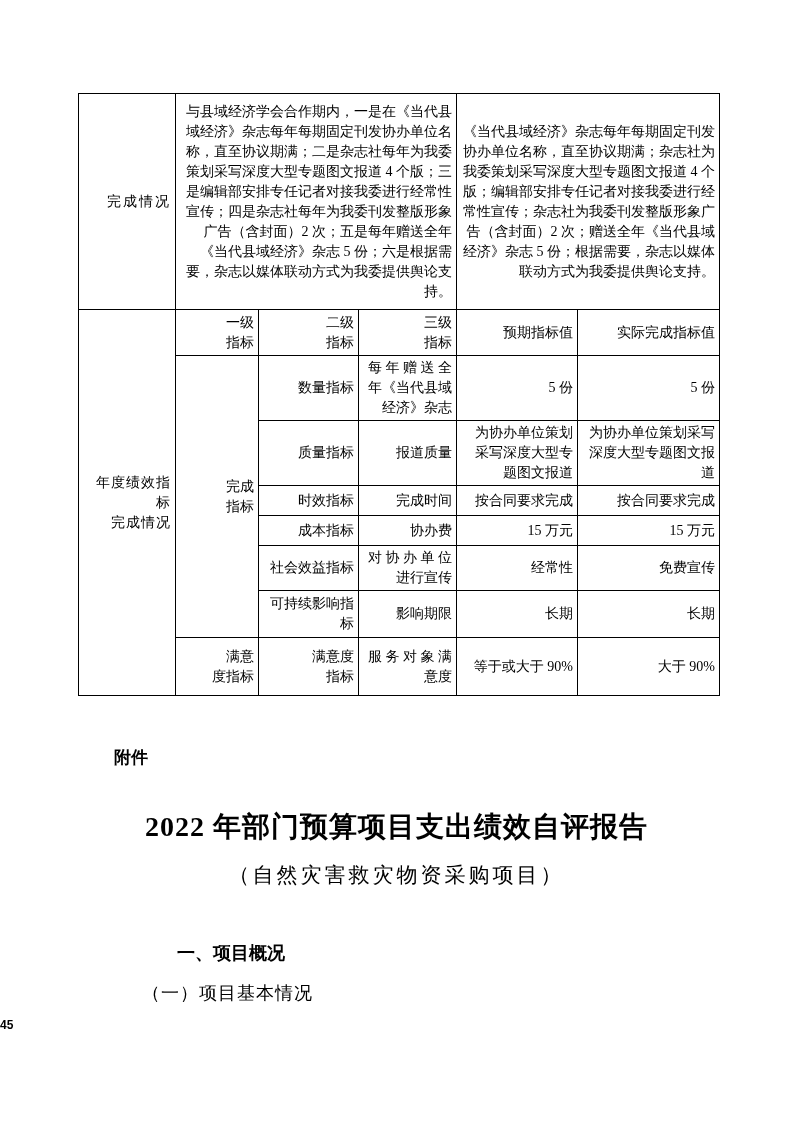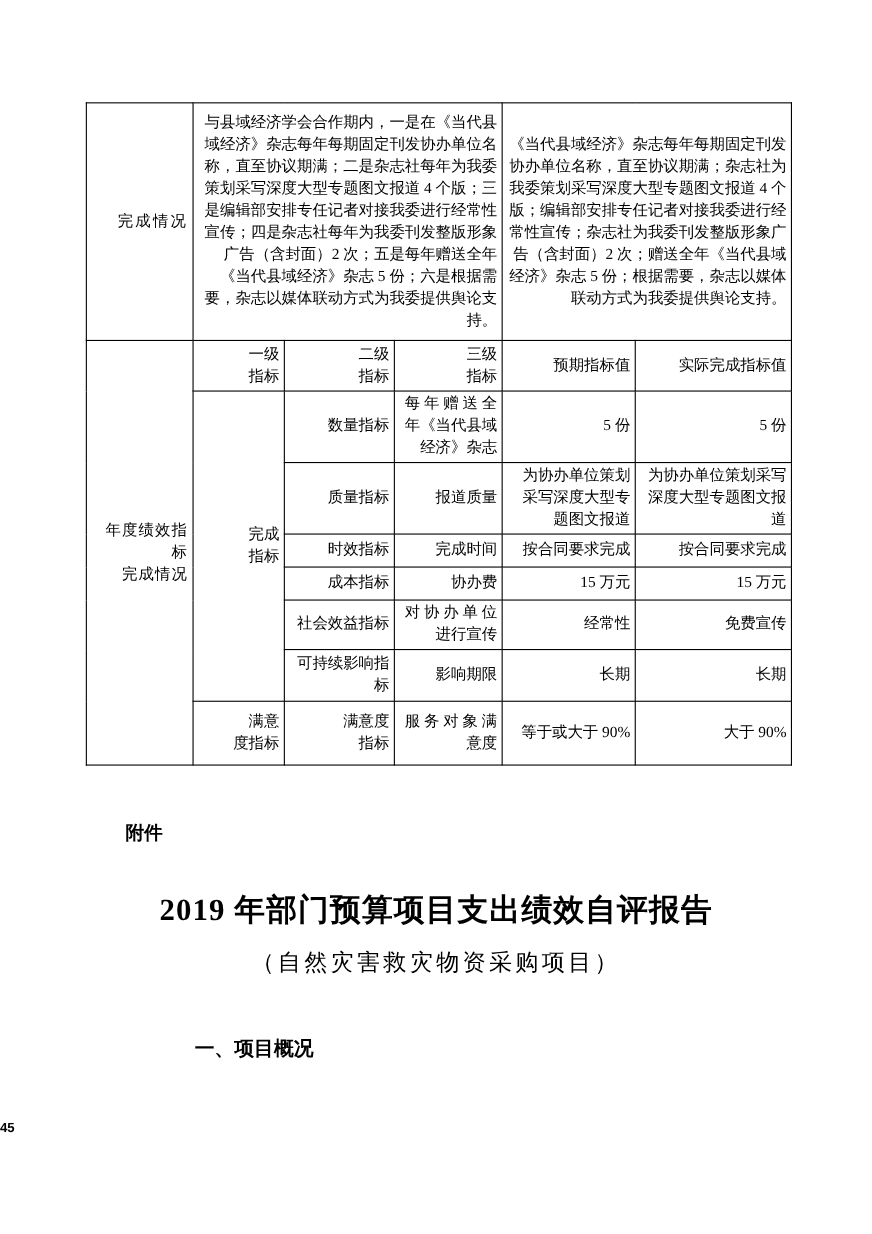--- a/index.html
+++ b/index.html
@@ -173,18 +173,19 @@
 指标</td>
         <td class="tleft lh21">服 务 对 象 满
 意度</td>
         <td>等于或大于 90%</td>
         <td>大于 90%</td>
       </tr>
     </tbody>
   </table>
 
   <div class="abs attachment">附件</div>
-  <div class="abs title">2019 年部门预算项目支出绩效自评报告</div>
+  <div class="abs title">2022 年部门预算项目支出绩效自评报告</div>
   <div class="abs subtitle">（自然灾害救灾物资采购项目）</div>
   <div class="abs heading1">一、项目概况</div>
+  <div class="abs heading1-1">（一）项目基本情况</div>
   <div class="abs pageno">45</div>
 
 </div>
 
 </body></html>

